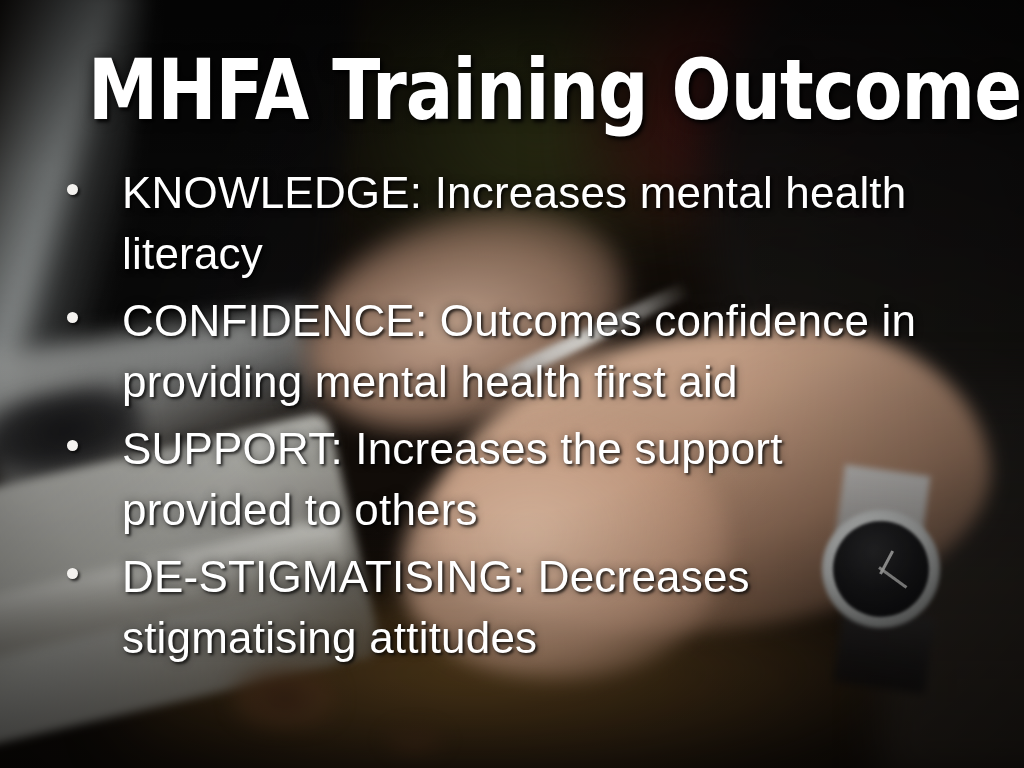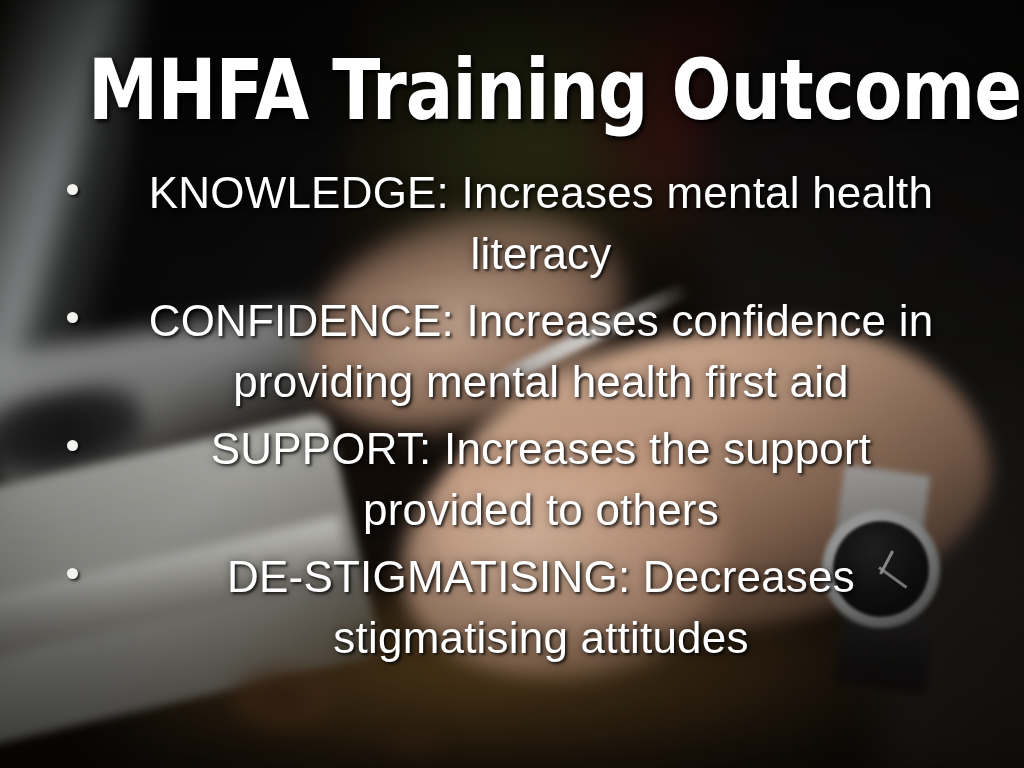--- a/index.html
+++ b/index.html
@@ -338,21 +338,20 @@
     display: block;
     font-family: "Liberation Sans", sans-serif;
     font-weight: 400;
     font-size: 44px;
     line-height: 61px;
     color: #ffffff;
     letter-spacing: 0.2px;
     text-shadow:
       2px 2px 3px rgba(0,0,0,0.75),
       0 0 10px rgba(0,0,0,0.45);
-    text-align: center;
   }
 </style>
 </head>
 <body>
 
 <div id="slide">
 
   <div class="bg-photo">
     <div class="bg-layer bg-base"></div>
     <div class="bg-layer bg-olive"></div>
@@ -385,21 +384,21 @@
 
     <h1 class="slide-title">MHFA Training Outcomes</h1>
 
     <ul class="bullet-list">
       <li class="bullet-item">
         <span class="bullet-dot"></span>
         <span class="bullet-text">KNOWLEDGE: Increases mental health literacy</span>
       </li>
       <li class="bullet-item">
         <span class="bullet-dot"></span>
-        <span class="bullet-text">CONFIDENCE: Increases confidence in providing mental health first aid</span>
+        <span class="bullet-text">CONFIDENCE: Outcomes confidence in providing mental health first aid</span>
       </li>
       <li class="bullet-item">
         <span class="bullet-dot"></span>
         <span class="bullet-text">SUPPORT: Increases the support provided to others</span>
       </li>
       <li class="bullet-item">
         <span class="bullet-dot"></span>
         <span class="bullet-text">DE-STIGMATISING: Decreases stigmatising attitudes</span>
       </li>
     </ul>

